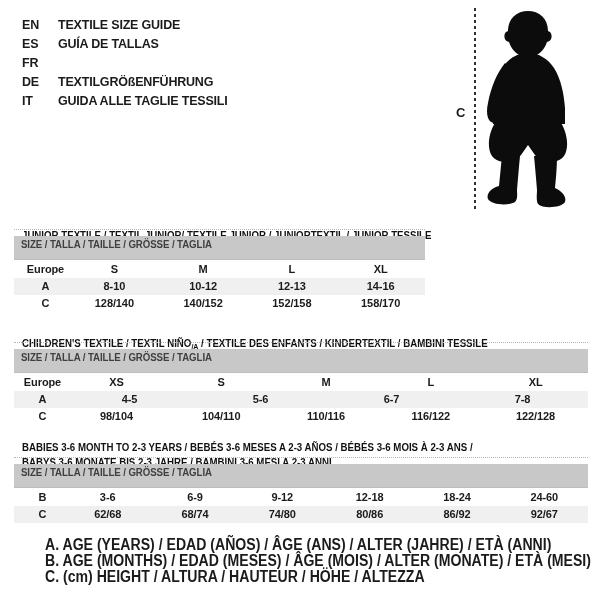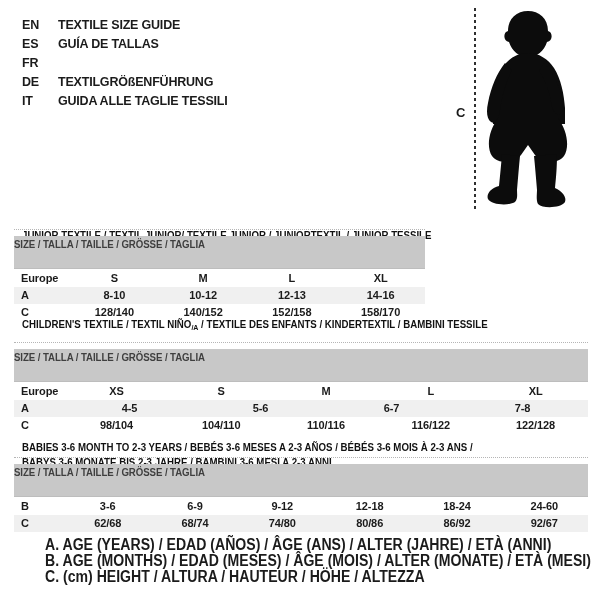--- a/index.html
+++ b/index.html
@@ -24,35 +24,35 @@
   .measure-label { position:absolute; left:456px; top:105px; font-size:13px; }
   .baby-svg { position:absolute; left:478px; top:6px; }
 
   
   .sec-title { position:absolute; left:22px; font-size:11px; color:#111111; line-height:15px; white-space:nowrap;margin-top:16px; }
   .subsz { font-size:8px; vertical-align:-2px; }
 
   
   .tbl { position:absolute; left:14px; border-top:1px dotted #b5b5b5; padding-top:6px; font-size:11px; letter-spacing:-0.1px; }
   .tbl-header {
-    height:33px; line-height:17px; background:#c8c8c8; color:#3f3f3f;
-    margin-bottom:1px; border-bottom:1px solid #bdbdbd; overflow:hidden;
+    height:24px; line-height:17px; background:#c8c8c8; color:#3f3f3f;
+    padding-left:7px; margin-bottom:1px; border-bottom:1px solid #bdbdbd; overflow:hidden;
   }
   .trow { display:flex; height:17px; line-height:17px; }
   .trow.alt { background:#f0f0f0; }
-  .tlabel { padding-left:7px; }
+  .tlabel { padding-left:7px;text-align:center; }
   .t1 .tlabel { width:56px; }
   .t2 .tlabel, .t3 .tlabel { width:50px; }
   .tcell { flex:1; text-align:center; }
 
   #tbl1 { top:229px; width:411px; }
   #tbl2 { top:342px; width:574px; }
   #tbl3 { top:457px; width:574px; }
   #sec1-title { top:212px; }
-  #sec2-title { top:301px; }
+  #sec2-title { top:320px; }
   #sec3-title { top:424px; }
 
   
   .legend { position:absolute; left:22px; top:537px; font-size:16px; line-height:16px;margin-left:23px; }
 </style>
 </head>
 <body>
 
 <div class="page">
 

